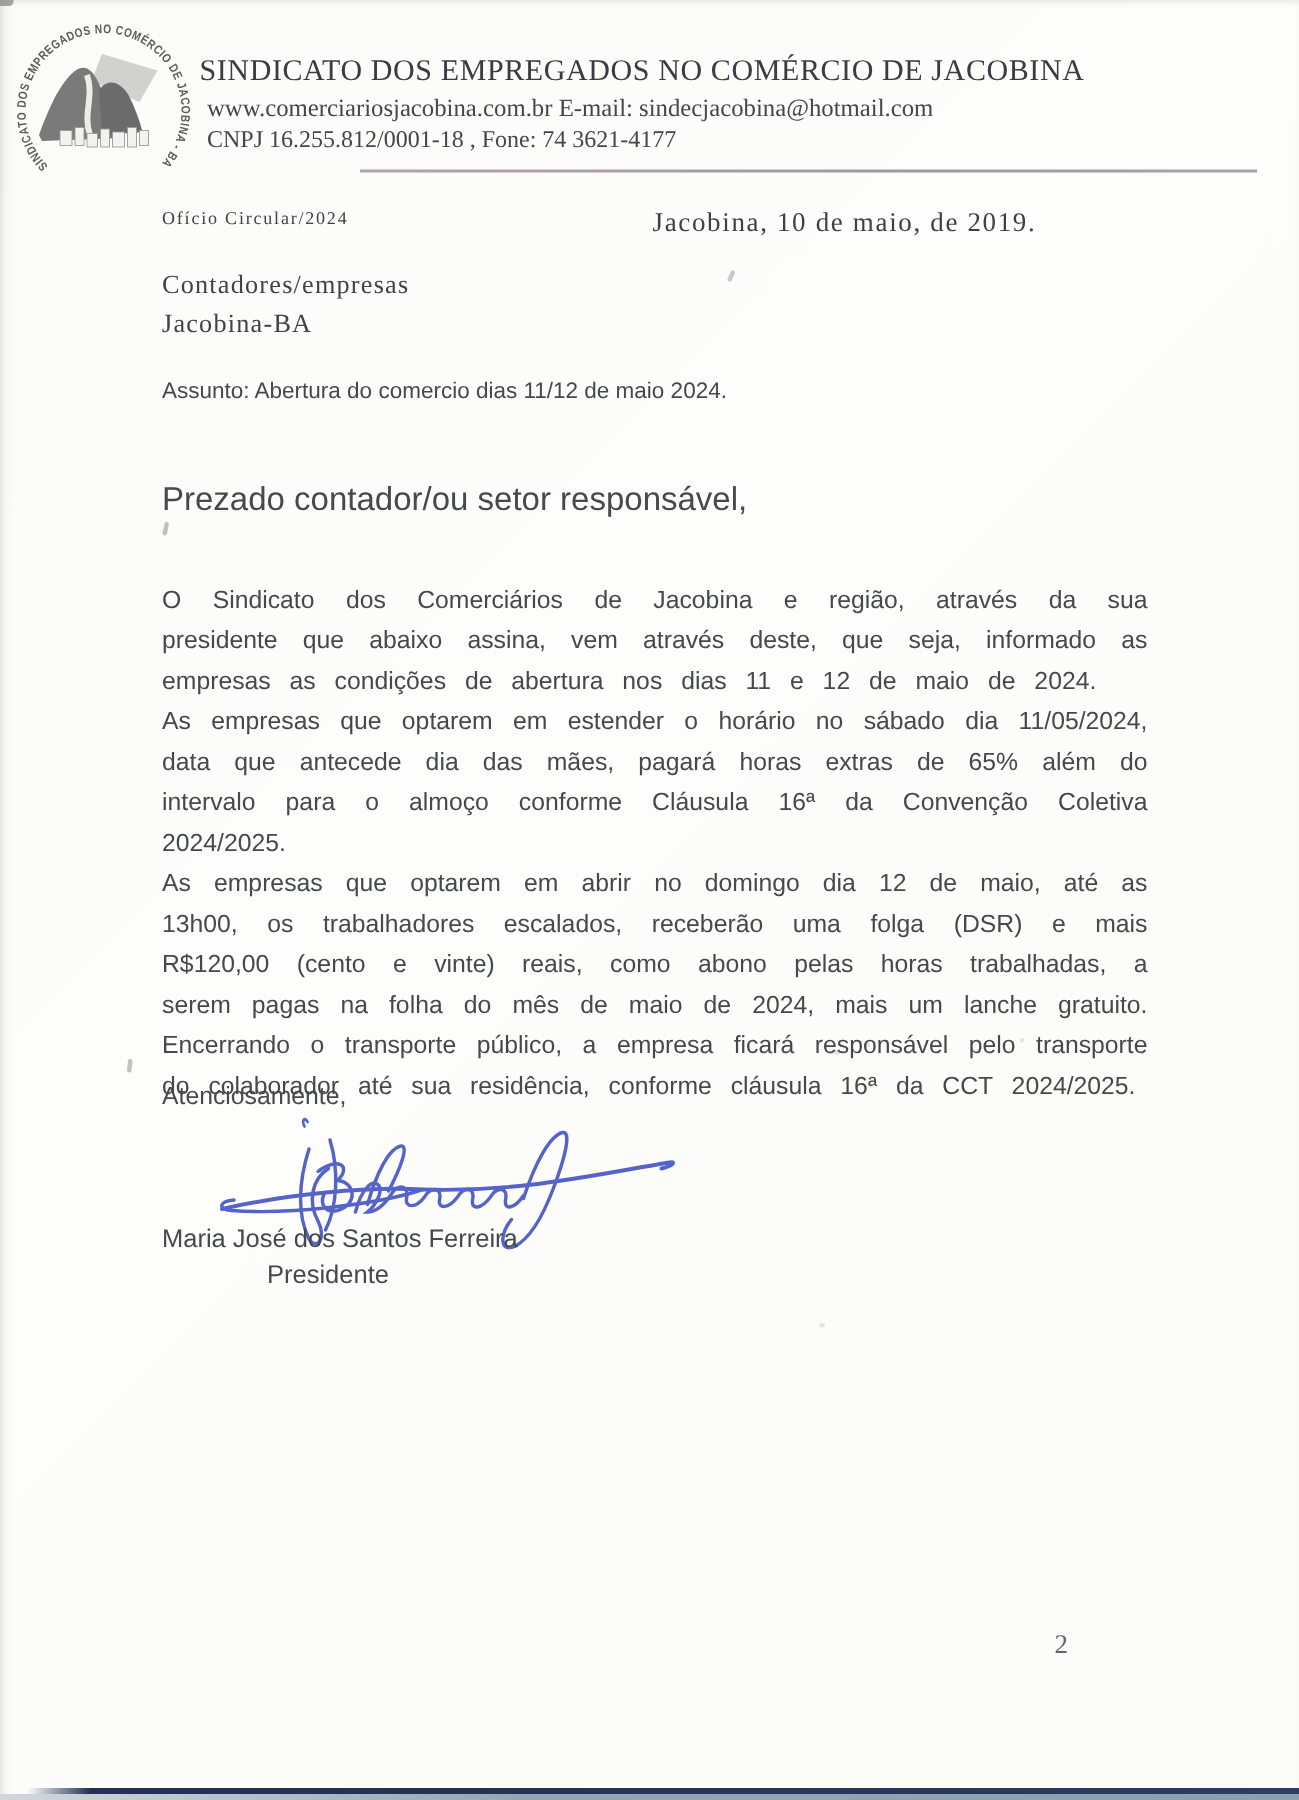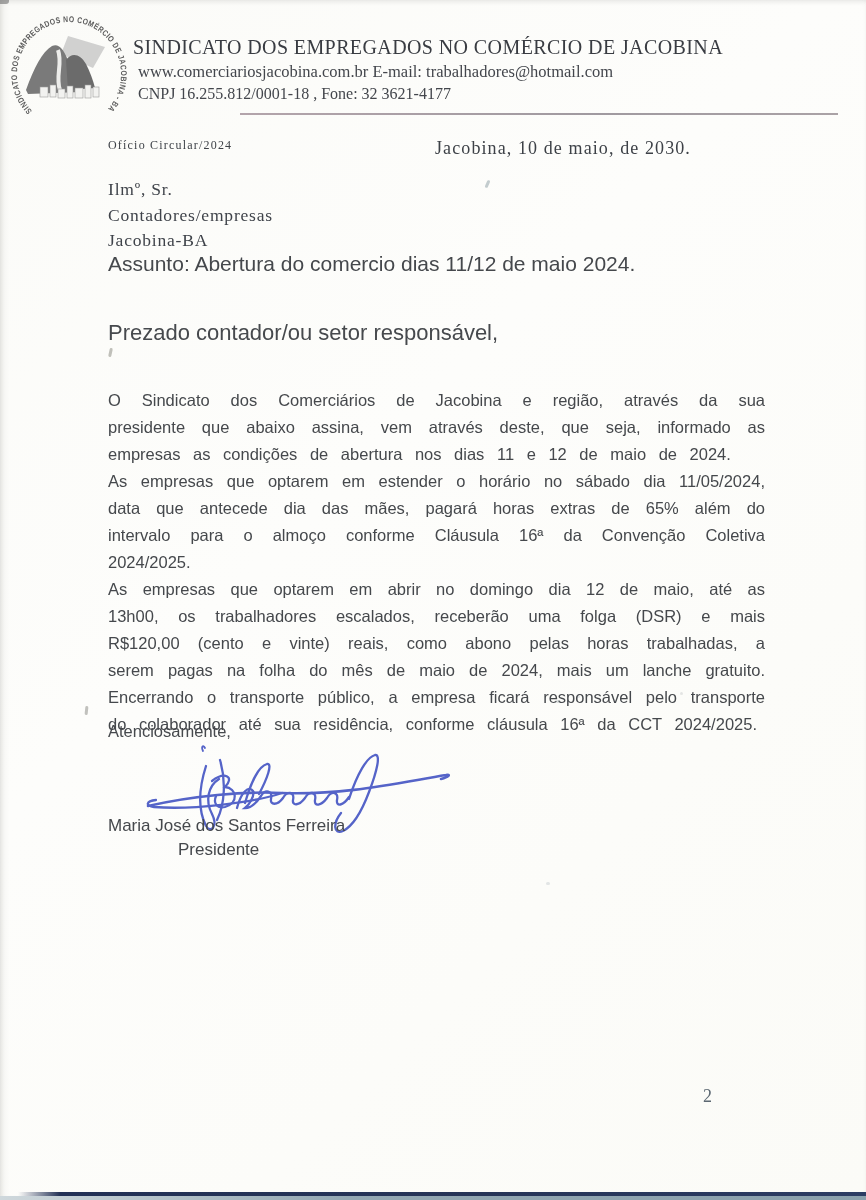--- a/index.html
+++ b/index.html
@@ -29,21 +29,21 @@
 
   
   .ref { position:absolute; left:108px; top:138px; font-family:"Liberation Serif",serif;
     font-size:12px; letter-spacing:1.2px; color:#3d4147; }
   .date { position:absolute; left:435px; top:138px; font-family:"Liberation Serif",serif;
     font-size:18px; letter-spacing:1.1px; color:#3d4147; }
 
   
   .recipient { position:absolute; left:108px; top:177px; font-family:"Liberation Serif",serif;
     font-size:17.5px; letter-spacing:.8px; line-height:25.5px; color:#3f434a; }
-  .subject { position:absolute; left:108px; top:252px; font-size:21px; color:#45484c; }
+  .subject { position:absolute; left:108px; top:252px; font-size:15px; color:#45484c; }
 
   
   .salutation { position:absolute; left:108px; top:320px; font-size:22px; color:#46494d; }
   .body-text { position:absolute; left:108px; top:387px; width:657px;
     font-size:16.5px; line-height:27px; color:#45484c;
     text-align:justify; word-spacing:8px; }
   .body-text p { margin:0; }
 
   .closing { position:absolute; left:108px; top:722px; font-size:16.5px; color:#46494d; }
   .signature { position:absolute; left:140px; top:744px; }
@@ -94,30 +94,29 @@
         <rect x="85" y="81" width="6" height="10"></rect>
       </g>
     </g>
     <text font-family="Liberation Sans, sans-serif" font-size="8.3" font-weight="600" fill="#5c5c5c" letter-spacing="0.5">
       <textPath href="#sealArc" textLength="242" lengthAdjust="spacingAndGlyphs">SINDICATO DOS EMPREGADOS NO COMÉRCIO DE JACOBINA - BA</textPath>
     </text>
   </svg>
 
   <div class="hdr-title">SINDICATO DOS EMPREGADOS NO COMÉRCIO DE JACOBINA</div>
 
-  <div class="hdr-contact"><span class="link">www.comerciariosjacobina.com.br</span><span> E-mail: </span><span class="link">trabalhadores@hotmail.com</span></div>
+  <div class="hdr-contact"><span class="link">www.comerciariosjacobina.com.br</span><span> E-mail: </span><span class="link">sindecjacobina@hotmail.com</span></div>
 
-  <div class="hdr-cnpj">CNPJ 16.255.812/0001-18 , Fone: 32 3621-4177</div>
+  <div class="hdr-cnpj">CNPJ 16.255.812/0001-18 , Fone: 74 3621-4177</div>
   <div class="hdr-rule"></div>
 
   <div class="ref">Ofício Circular/2024</div>
-  <div class="date">Jacobina, 10 de maio, de 2030.</div>
+  <div class="date">Jacobina, 10 de maio, de 2019.</div>
 
   <div class="recipient">
-    <div>Ilmº, Sr.</div>
     <div>Contadores/empresas</div>
     <div>Jacobina-BA</div>
   </div>
   <div class="subject">Assunto: Abertura do comercio dias 11/12 de maio 2024.</div>
 
   <div class="salutation">Prezado contador/ou setor responsável,</div>
   <div class="body-text">
     <p>O Sindicato dos Comerciários de Jacobina e região, através da sua presidente que abaixo assina, vem através deste, que seja, informado as empresas as condições de abertura nos dias 11 e 12 de maio de 2024.</p>
     <p>As empresas que optarem em estender o horário no sábado dia 11/05/2024, data que antecede dia das mães, pagará horas extras de 65% além do intervalo para o almoço conforme Cláusula 16ª da Convenção Coletiva 2024/2025.</p>
     <p>As empresas que optarem em abrir no domingo dia 12 de maio, até as 13h00, os trabalhadores escalados, receberão uma folga (DSR) e mais R$120,00 (cento e vinte) reais, como abono pelas horas trabalhadas, a serem pagas na folha do mês de maio de 2024, mais um lanche gratuito. Encerrando o transporte público, a empresa ficará responsável pelo transporte do colaborador até sua residência, conforme cláusula 16ª da CCT 2024/2025.</p>

